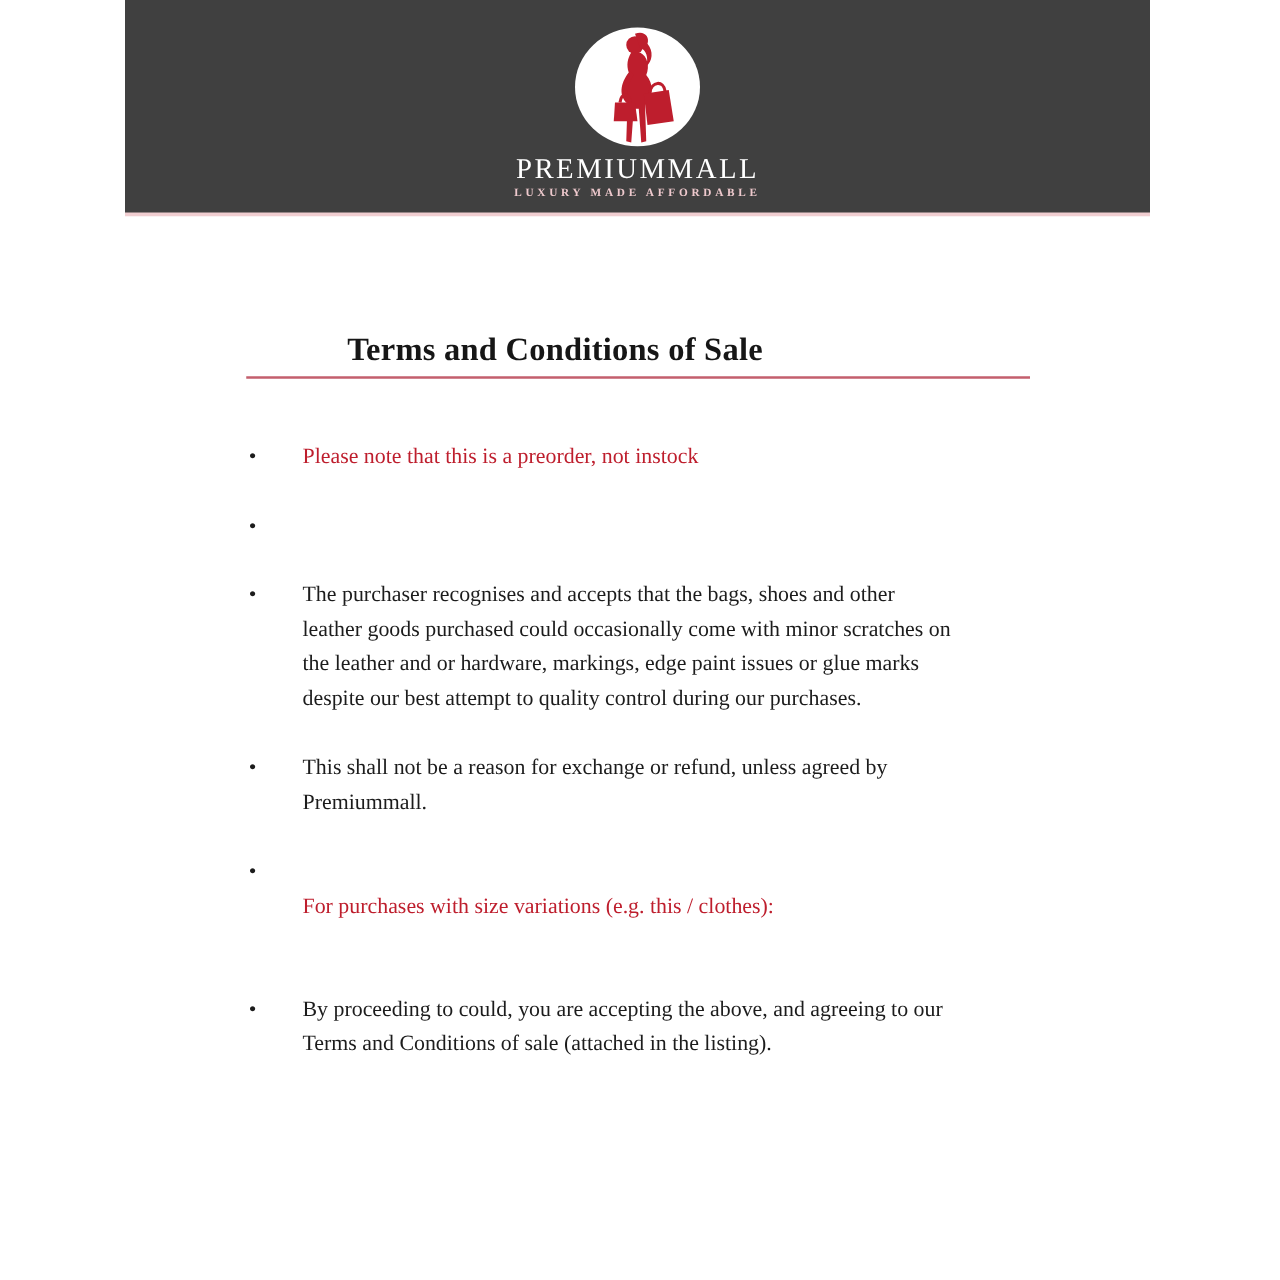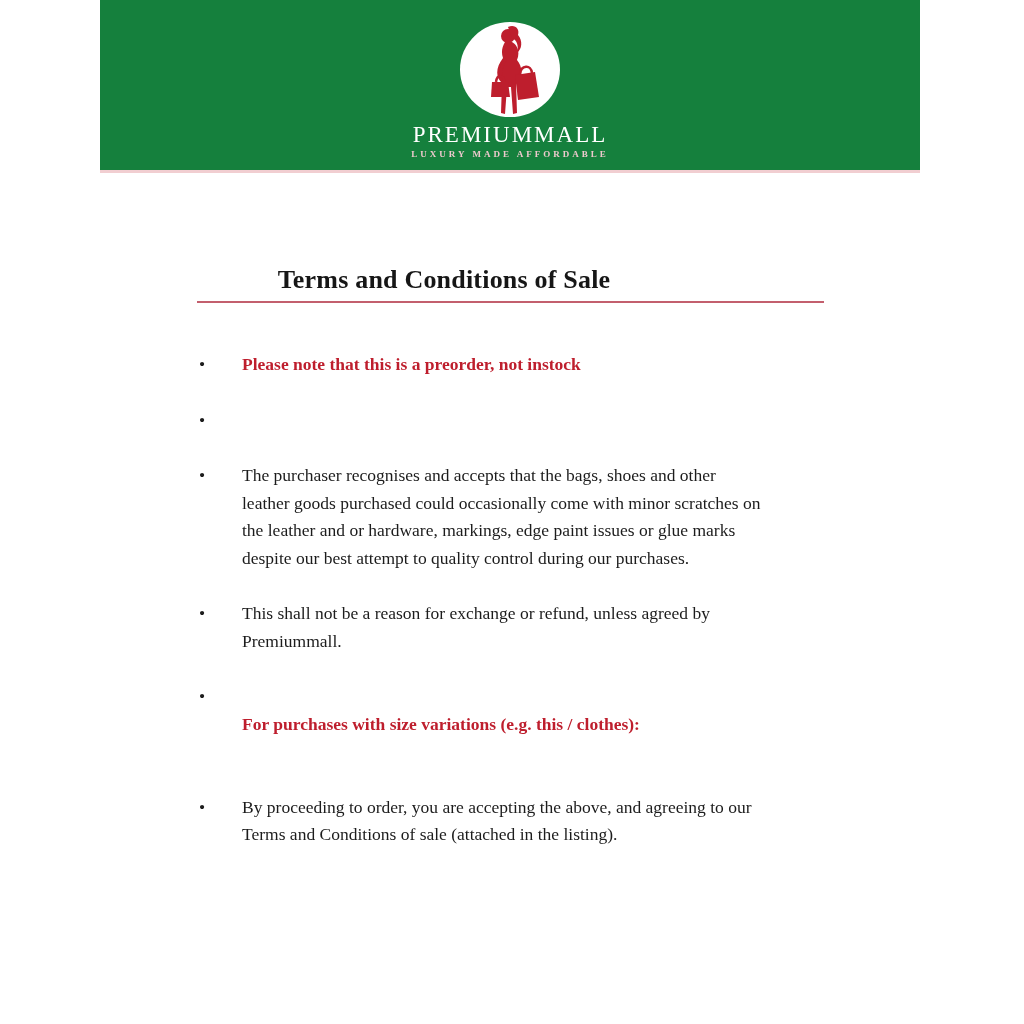--- a/index.html
+++ b/index.html
@@ -15,21 +15,21 @@
     font-family: "Liberation Serif", serif;
   }
 
   
   .banner {
     position: absolute;
     left: 100px;
     top: 0;
     width: 820px;
     height: 170px;
-    background: #15803d;
+    background: #404040;
     text-align: center;
     box-shadow: 0 3px 0 rgba(190, 30, 45, 0.22);
   }
   .logo-mark {
     display: block;
     margin: 21px auto 0;
   }
   .brand-name {
     color: #ffffff;
     font-size: 23px;
@@ -88,21 +88,21 @@
     box-sizing: border-box;
   }
   .term-text {
     font-size: 17.5px;
     line-height: 27.5px;
     color: #1c1c1c;
     white-space: pre-line;
   }
   .red-bold {
     color: #be1e2d;
-    font-weight: bold;
+    font-weight: normal;
   }
   .term-lead {
     display: block;
     font-size: 17.5px;
     line-height: 27.5px;
     white-space: pre-line;
   }
 </style>
 </head>
 <body>
@@ -155,17 +155,17 @@
 
   <div class="term-item">
     <span class="bullet">•</span>
     <span class="term-text">
       <span class="term-lead red-bold">For purchases with size variations (e.g. this / clothes):</span>
     </span>
   </div>
 
   <div class="term-item">
     <span class="bullet">•</span>
-    <span class="term-text">By proceeding to order, you are accepting the above, and agreeing to our
+    <span class="term-text">By proceeding to could, you are accepting the above, and agreeing to our
 Terms and Conditions of sale (attached in the listing).</span>
   </div>
 
 </div>
 
 </body></html>

